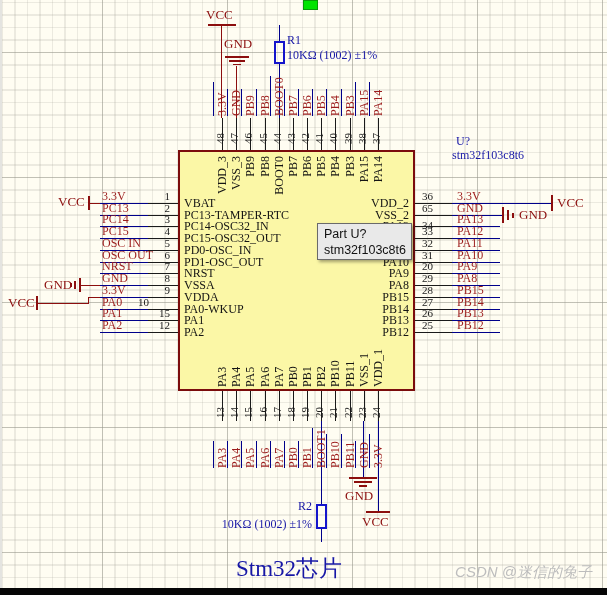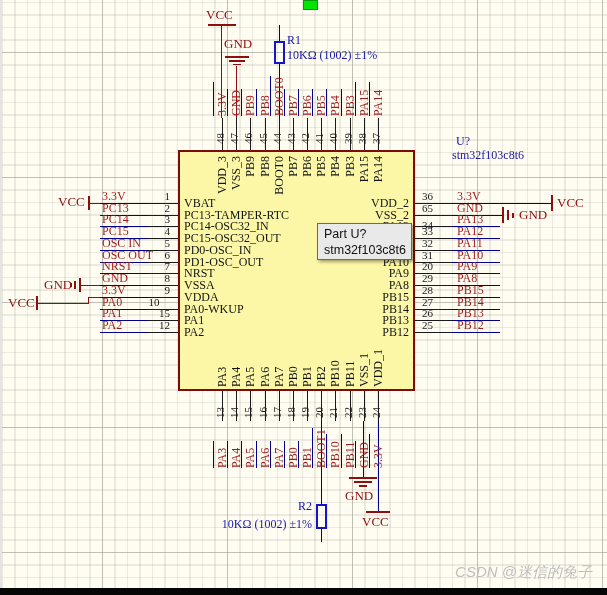--- a/index.html
+++ b/index.html
@@ -124,20 +124,21 @@
     <div class="line wire" style="left:321px;top:421px;width:1px;height:83px;"></div>
     <div class="res" style="left:316px;top:504px;height:25px;"></div>
     <div class="line wire" style="left:321px;top:529px;width:1px;height:13px;"></div>
     <div class="btext" style="left:230px;top:500px;width:82px;text-align:right;">R2</div>
     <div class="btext" style="left:170px;top:518px;width:142px;text-align:right;">10KΩ (1002) ±1%</div>
   </div>
 
   <div class="btext" style="left:456px;top:135px;">U?</div>
   <div class="btext" style="left:452px;top:149px;">stm32f103c8t6</div>
 
+  <div class="title">Stm32芯片</div>
   <div class="watermark">CSDN @迷信的兔子</div>
   <div class="marker"></div>
   <div class="leftedge"></div>
   <div class="bottombar"></div>
 
   <div class="tooltip">
     <div>Part U?</div>
     <div>stm32f103c8t6</div>
   </div>
 
@@ -181,21 +182,21 @@
     <div class="hlabel num" style="left: 138px; top: 272px; width: 32px; text-align: right;">8</div>
     <div class="hlabel net" style="left: 102px; top: 272px;">GND</div>
     <div class="hlabel pname" style="left: 184px; top: 279px;">VSSA</div>
     <div class="line wire" style="left: 100px; top: 297px; width: 48px; height: 1px;"></div>
     <div class="line pinline" style="left: 148px; top: 297px; width: 30px; height: 1px;"></div>
     <div class="hlabel num" style="left: 138px; top: 284px; width: 32px; text-align: right;">9</div>
     <div class="hlabel net" style="left: 102px; top: 284px;">3.3V</div>
     <div class="hlabel pname" style="left: 184px; top: 291px;">VDDA</div>
     <div class="line wire" style="left: 100px; top: 309px; width: 48px; height: 1px;"></div>
     <div class="line pinline" style="left: 148px; top: 309px; width: 30px; height: 1px;"></div>
-    <div class="hlabel num" style="left: 138px; top: 296px; width: 32px; text-align: center;">10</div>
+    <div class="hlabel num" style="left: 138px; top: 296px; width: 32px; text-align: left;">10</div>
     <div class="hlabel net" style="left: 102px; top: 296px;">PA0</div>
     <div class="hlabel pname" style="left: 184px; top: 303px;">PA0-WKUP</div>
     <div class="line wire" style="left: 100px; top: 320px; width: 48px; height: 1px;"></div>
     <div class="line pinline" style="left: 148px; top: 320px; width: 30px; height: 1px;"></div>
     <div class="hlabel num" style="left: 138px; top: 307px; width: 32px; text-align: right;">15</div>
     <div class="hlabel net" style="left: 102px; top: 307px;">PA1</div>
     <div class="hlabel pname" style="left: 184px; top: 314px;">PA1</div>
     <div class="line wire" style="left: 100px; top: 332px; width: 48px; height: 1px;"></div>
     <div class="line pinline" style="left: 148px; top: 332px; width: 30px; height: 1px;"></div>
     <div class="hlabel num" style="left: 138px; top: 319px; width: 32px; text-align: right;">12</div>

